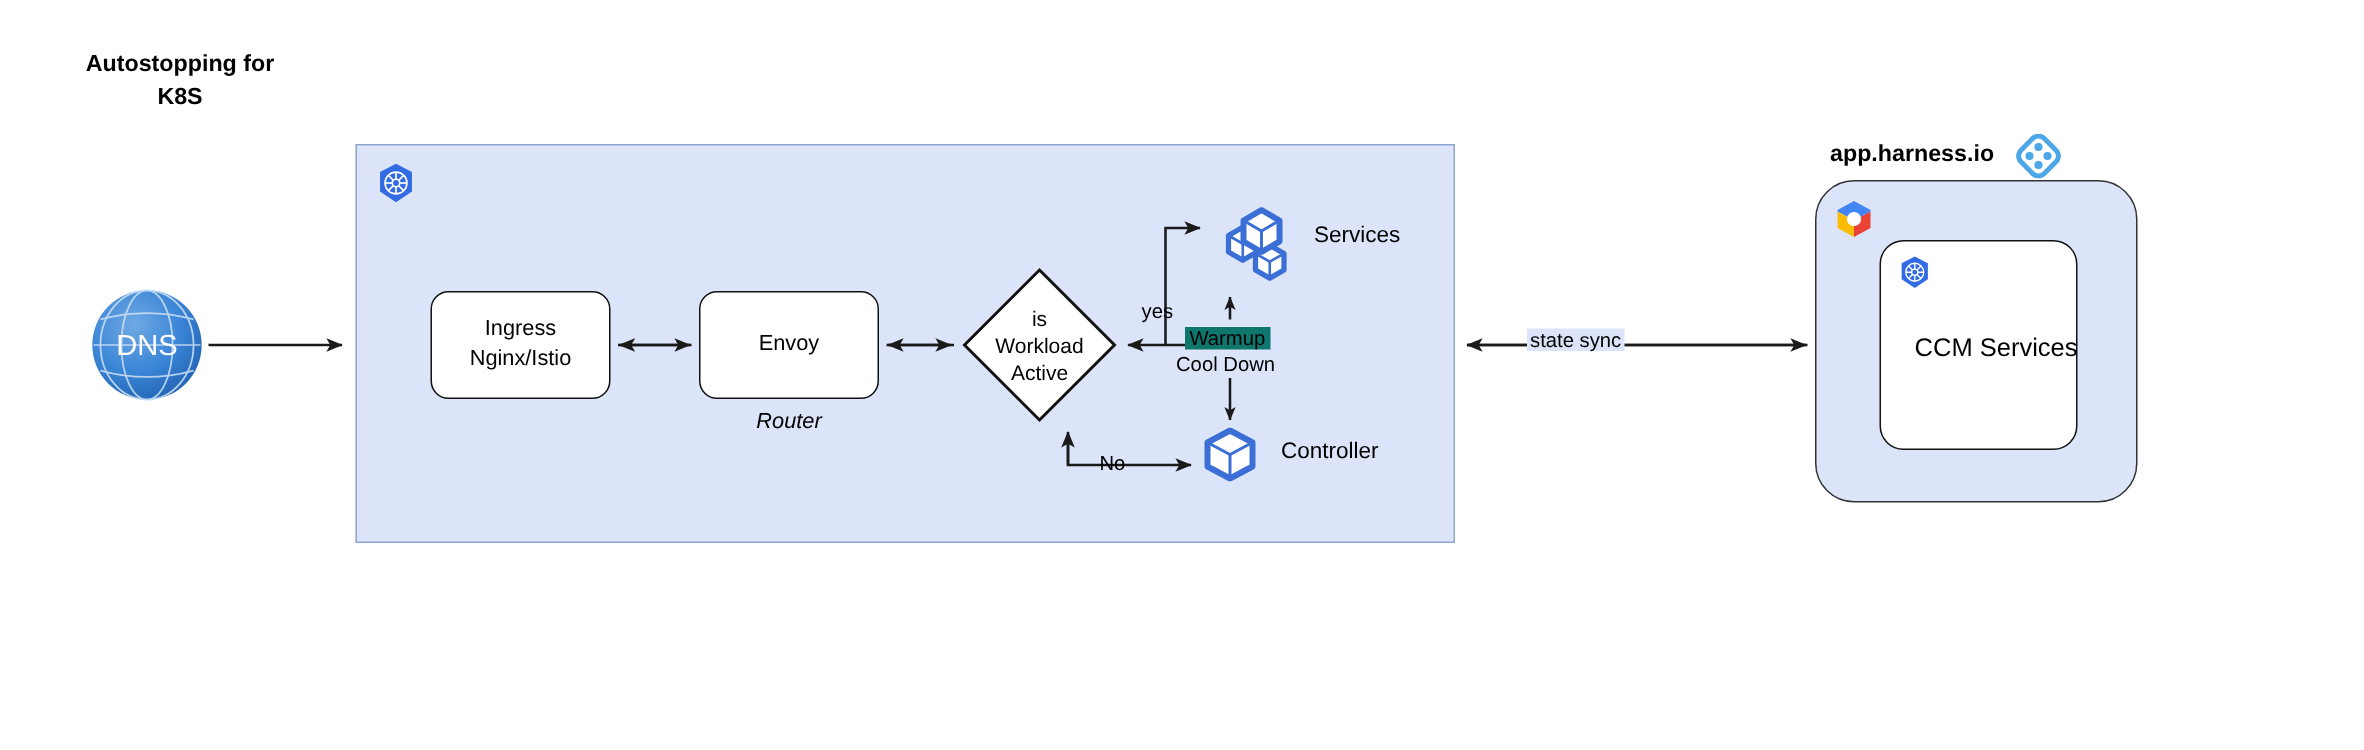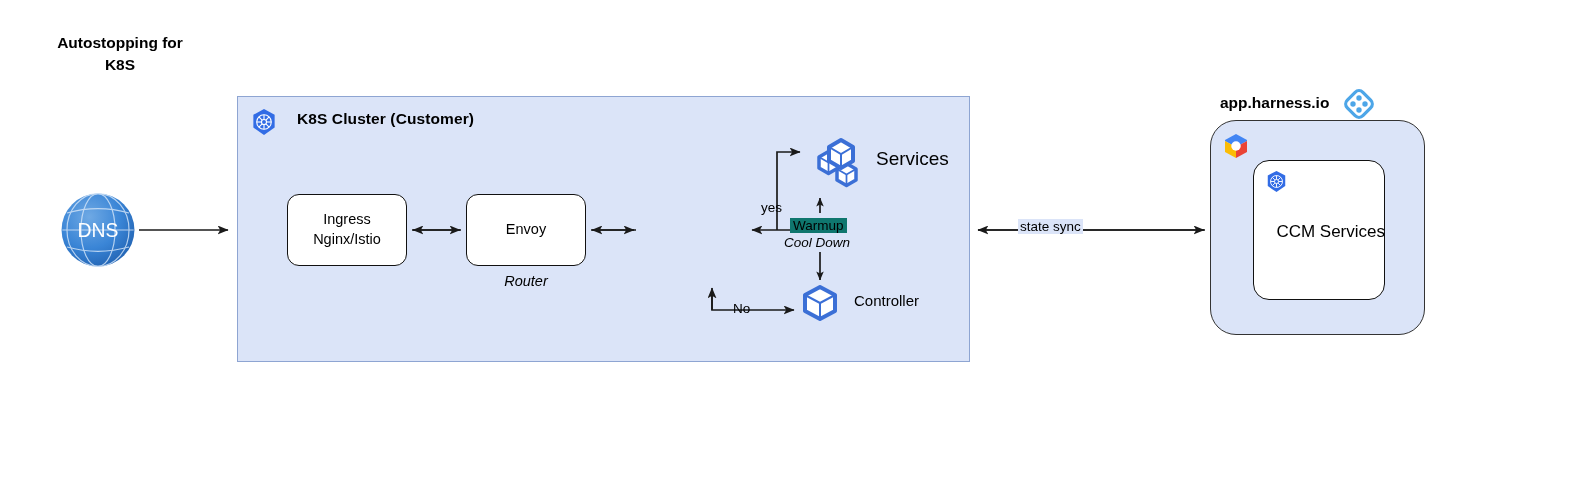--- a/index.html
+++ b/index.html
@@ -65,33 +65,33 @@
   #decision-wrap { left: 641px; top: 178px; width: 104px; height: 104px; }
   #decision-label {
     position: absolute; left: 0; top: 0; width: 104px; height: 104px;
     display: flex; align-items: center; justify-content: center;
     text-align: center; font-size: 14px; line-height: 1.3;
     white-space: pre-line;
   }
 
   
   #services-icon { left: 806px; top: 134px; width: 60px; height: 62px; }
-  #services-label { left: 876px; top: 148px; font-size: 19px; }
+  #services-label { left: 876px; top: 148px; font-size: 15px; }
   #controller-icon { left: 801px; top: 285px; width: 38px; height: 36px; }
   #controller-label { left: 854px; top: 292px; font-size: 15px; }
 
   
   .edge-label { font-size: 13.5px; }
   #yes-label { left: 761px; top: 176px; margin-top: 24px; }
   #no-label  { left: 733px; top: 301px; }
   #warmup-label {
     left: 790px; top: 218px;
     background: #0f766e; padding: 0 3px;
   }
-  #cooldown-label { left: 784px; top: 235px; font-style: italic; }
+  #cooldown-label { left: 784px; top: 235px; }
   #statesync-label {
     left: 1018px; top: 219px;
     background: #dbe4f8; padding: 0 2px;
   }
 
   
   #harness-title {
     left: 1220px; top: 94px;
     font-size: 15.5px; font-weight: bold;
   }
@@ -140,21 +140,20 @@
         <line x1="24" y1="50" x2="41" y2="50"></line>
         <line x1="59" y1="50" x2="76" y2="50"></line>
         <line x1="32" y1="32" x2="43" y2="43"></line>
         <line x1="57" y1="57" x2="68" y2="68"></line>
         <line x1="68" y1="32" x2="57" y2="43"></line>
         <line x1="43" y1="57" x2="32" y2="68"></line>
       </g>
     </svg>
   </div>
 
-  <div class="abs" id="cluster-title">K8S Cluster (Customer)</div>
 
   <div class="abs" id="dns-node">
     <svg viewBox="0 0 100 98" width="78" height="76">
       <defs>
         <radialGradient id="dnsg" cx="38%" cy="32%" r="78%">
           <stop offset="0%" stop-color="#6fa9e4"></stop>
           <stop offset="55%" stop-color="#3a85d6"></stop>
           <stop offset="100%" stop-color="#1f5fae"></stop>
         </radialGradient>
       </defs>
@@ -174,20 +173,28 @@
     <span>Ingress
 Nginx/Istio</span>
   </div>
 
   <div class="abs proc-box" id="envoy-box">
     <span>Envoy</span>
   </div>
 
   <div class="abs" id="router-label">Router</div>
 
+  <div class="abs" id="decision-wrap">
+    <svg viewBox="0 0 104 104" width="104" height="104" style="position:absolute;left:0;top:0;">
+      <polygon points="52,2 102,52 52,102 2,52" fill="#ffffff" stroke="#111111" stroke-width="2"></polygon>
+    </svg>
+    <div id="decision-label">is
+Workload
+Active</div>
+  </div>
 
   <div class="abs" id="services-icon">
     <svg viewBox="0 0 120 124" width="60" height="62">
       <g>
 
         <polygon points="26,46 45,35 64,46 64,68 45,79 26,68" fill="#ffffff" stroke="#3b6fd6" stroke-width="7" stroke-linejoin="round"></polygon>
         <g stroke="#3b6fd6" stroke-width="3.5" fill="none">
           <path d="M45 57 L45 79"></path>
             <path d="M26 46 L45 57 L64 46"></path>
         </g>

